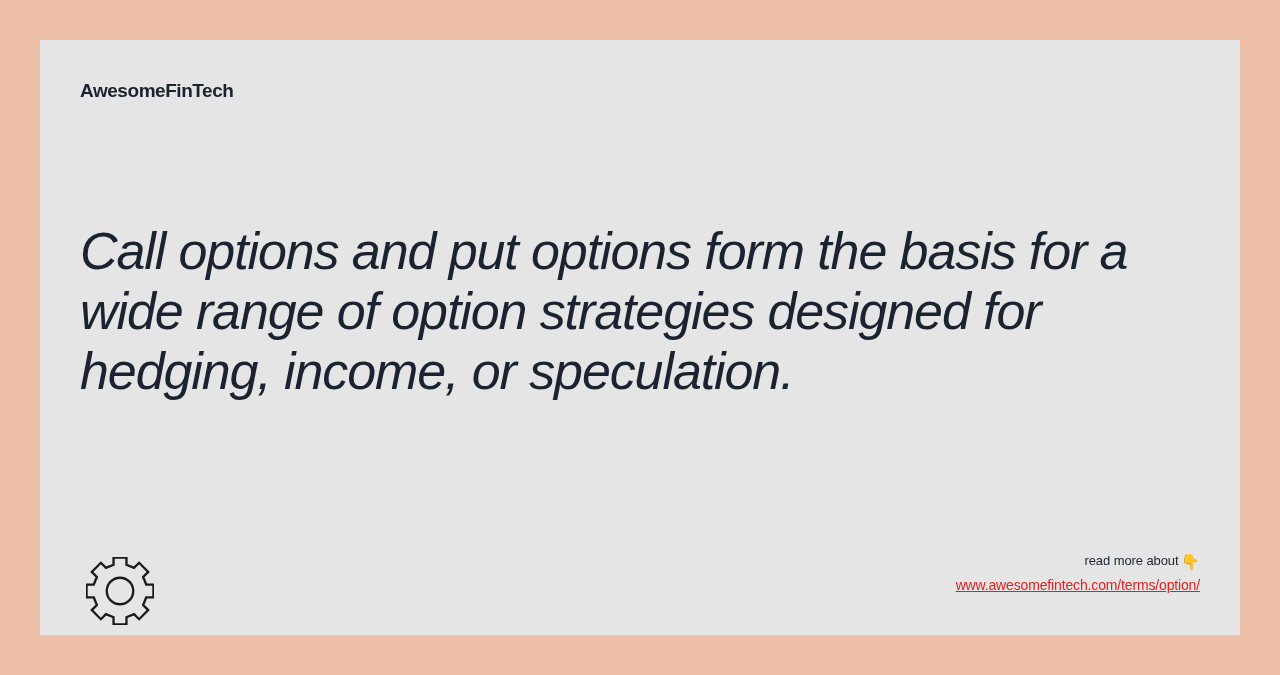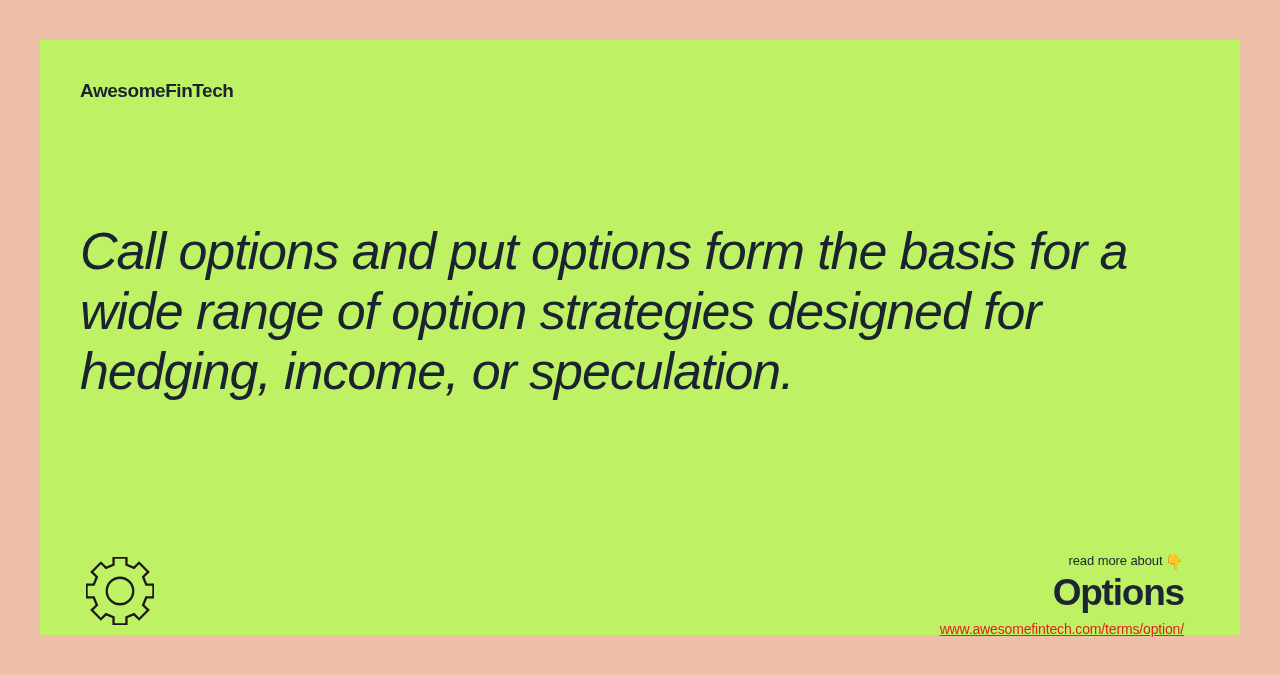--- a/index.html
+++ b/index.html
@@ -24,21 +24,21 @@
     background: #efc0a8;
   }
 
   
   .card {
     position: absolute;
     left: 40px;
     top: 40px;
     width: 1200px;
     height: 595px;
-    background: #bef264;
+    background: #e5e5e5;
     box-sizing: border-box;
   }
 
   
   .brand {
     position: absolute;
     left: 40px;
     top: 41px;
     font-size: 19px;
     font-weight: 700;
@@ -59,21 +59,21 @@
     line-height: 60px;
     letter-spacing: -1.1px;
     color: #1b2230;
     font-style: italic;
   }
 
   
   .footer {
     position: absolute;
     left: 0;
-    right: 16px;
+    right: 0;
     bottom: 0;
     height: 160px;
   }
 
   .gear-wrap {
     position: absolute;
     left: 46px;
     top: 82px;
     width: 68px;
     height: 68px;
@@ -160,19 +160,18 @@
                    L16 36.6 L8.5 29.1 L21.9 15.7 L29.4 23.2
                    L40.5 18.6 Z" transform="translate(0,-7.2)"></path>
           <circle cx="50" cy="50" r="19.5"></circle>
         </svg>
       </div>
 
       <div class="cta">
         <div class="cta-kicker">
           <span>read more about</span><span class="hand-icon">👇</span>
         </div>
-        <div class="cta-term">Options</div>
         <a class="cta-url" href="#">www.awesomefintech.com/terms/option/</a>
       </div>
 
     </div>
   </div>
 </div>
 
 </body></html>

